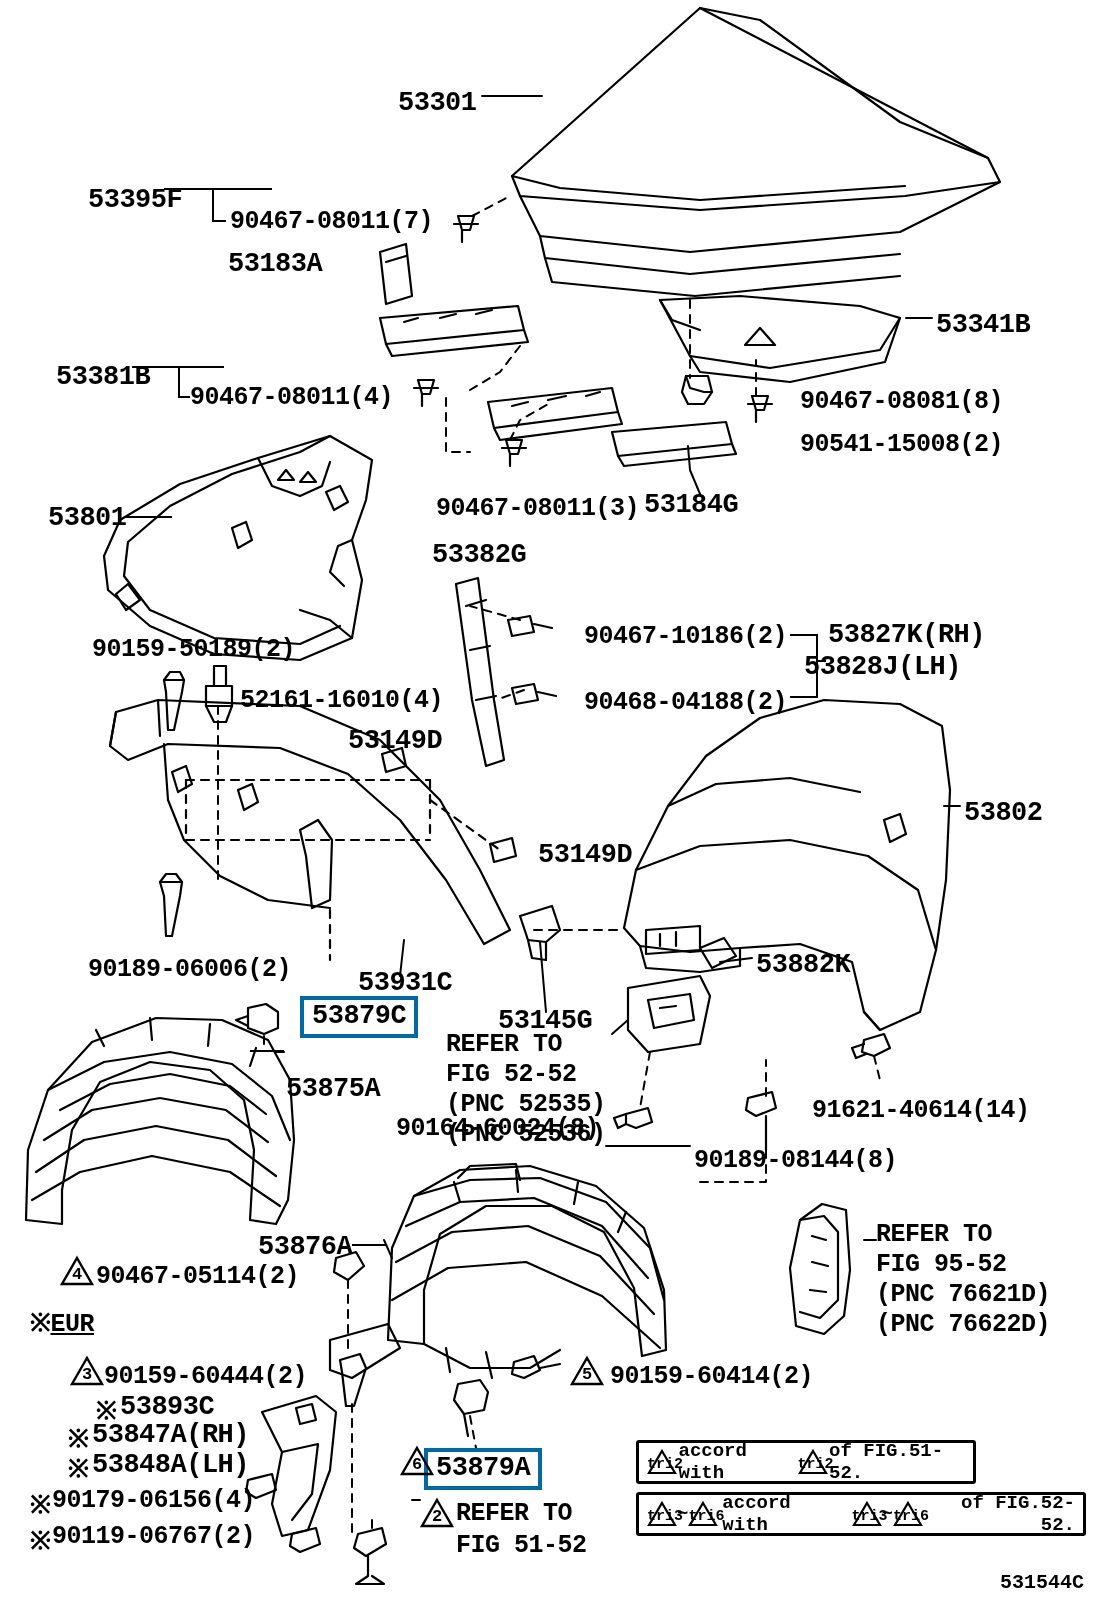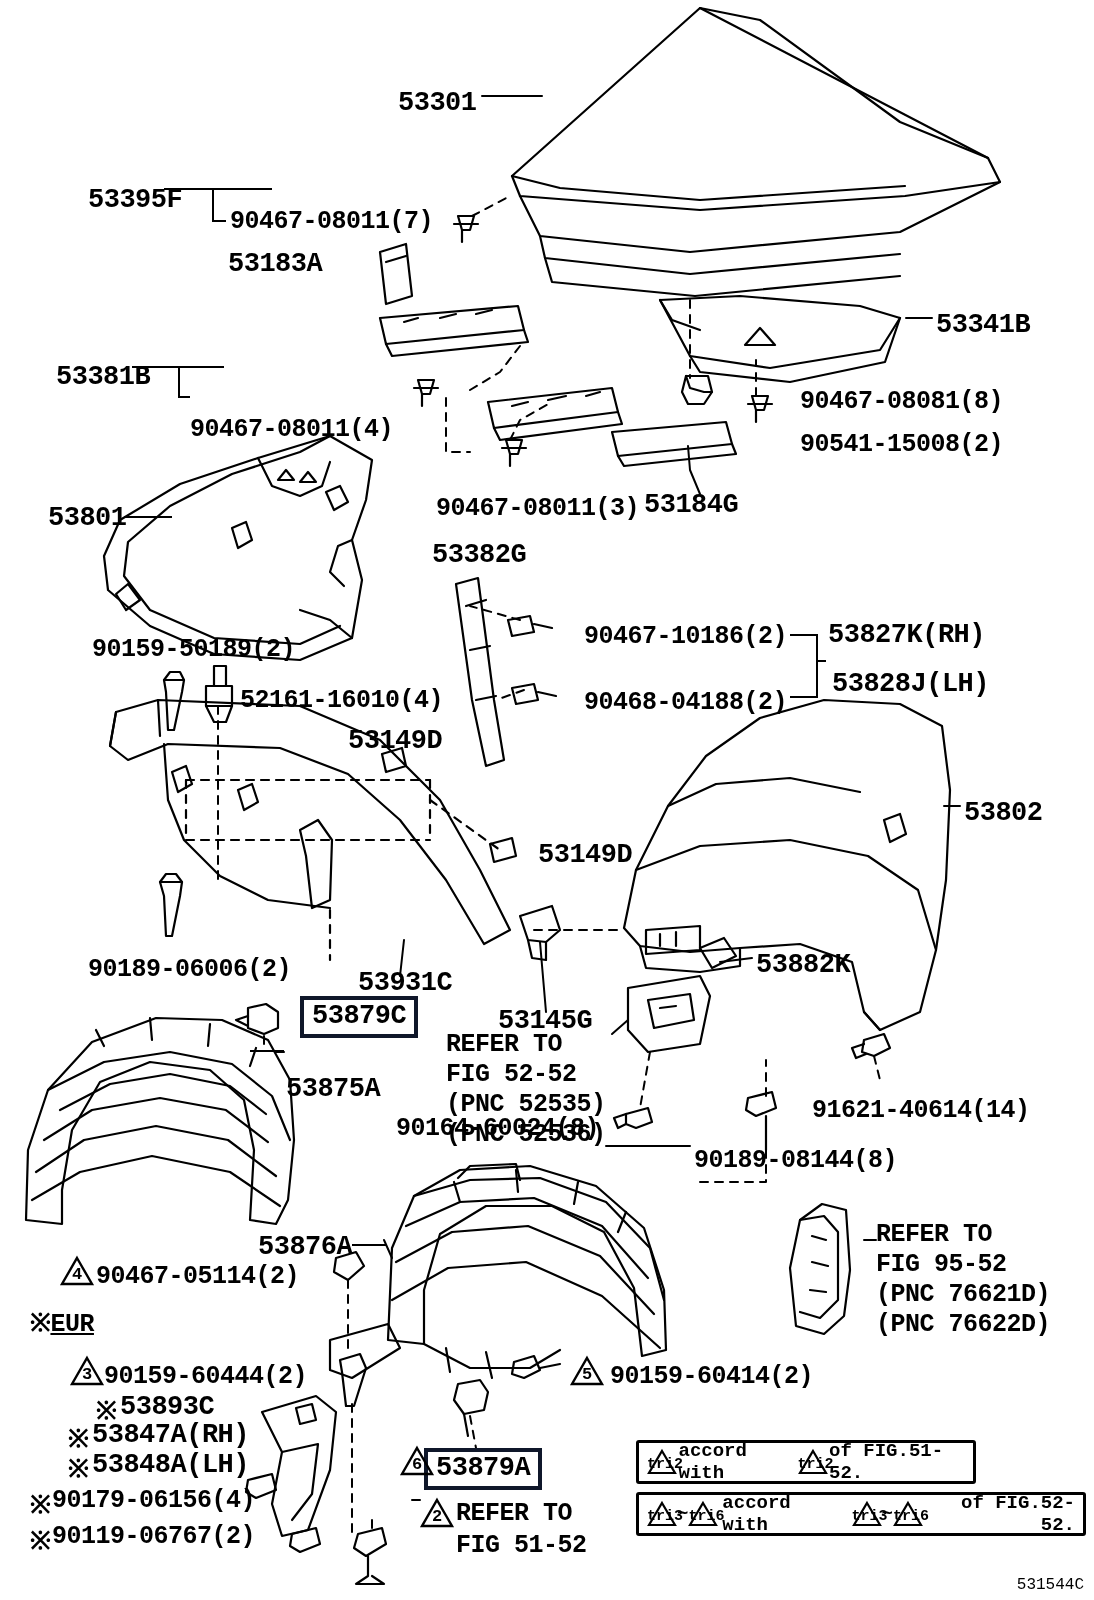--- a/index.html
+++ b/index.html
@@ -3,32 +3,32 @@
 <meta charset="utf-8">
 <style>
   html,body{margin:0;padding:0;background:#ffffff;}
   body{width:1094px;height:1600px;position:relative;overflow:hidden;
        font-family:"Liberation Mono", monospace;color:#000;}
   #sheet{position:absolute;inset:0;}
   .lbl{position:absolute;font-family:"Liberation Mono", monospace;
        font-weight:bold;white-space:nowrap;letter-spacing:-0.5px;}
   .s28{font-size:27px;}
   .s25{font-size:25px;}
-  .boxed{border:4px solid #0f172a;padding:1px 8px 3px 8px;background:#fff;}
+  .boxed{border:4px solid #0369a1;padding:1px 8px 3px 8px;background:#fff;}
   .line{position:absolute;background:#000;}
   .h1{height:2px;}
   .v1{width:2px;}
   svg{position:absolute;left:0;top:0;overflow:visible;}
   .tri{position:absolute;}
   .tri span{position:absolute;left:0;top:0;width:100%;text-align:center;
             font-size:17px;font-weight:bold;line-height:1;}
   .refbox{position:absolute;border:3px solid #000;border-radius:3px;
           background:#fff;display:flex;align-items:center;
           font-size:19px;font-weight:bold;padding:0 8px;}
-  .footer{position:absolute;right:10px;bottom:6px;font-size:16px;font-weight:normal;}
+  .footer{position:absolute;right:10px;bottom:6px;font-size:20px;font-weight:bold;}
   .ul{text-decoration:underline;}
 </style>
 </head>
 <body>
 
 <div id="sheet">
 
   <svg width="1094" height="1600" viewBox="0 0 1094 1600" fill="none" stroke="#000" stroke-width="2.2" stroke-linejoin="round" stroke-linecap="round">
 
     <g>
@@ -281,31 +281,31 @@
 
   <div class="line h1" style="left:250px;top:1050px;width:34px;"></div>
   <div class="line h1" style="left:352px;top:1244px;width:34px;"></div>
 
   <div class="lbl s28" style="left:398px;top:88px;">53301</div>
   <div class="lbl s28" style="left:88px;top:185px;">53395F</div>
   <div class="lbl s25" style="left:230px;top:207px;">90467-08011(7)</div>
   <div class="lbl s28" style="left:228px;top:249px;">53183A</div>
   <div class="lbl s28" style="left:936px;top:310px;">53341B</div>
   <div class="lbl s28" style="left:56px;top:362px;">53381B</div>
-  <div class="lbl s25" style="left:190px;top:383px;margin-top:32px;">90467-08011(4)</div>
+  <div class="lbl s25" style="left:190px;top:383px;">90467-08011(4)</div>
   <div class="lbl s25" style="left:800px;top:387px;">90467-08081(8)</div>
   <div class="lbl s25" style="left:800px;top:430px;">90541-15008(2)</div>
   <div class="lbl s28" style="left:48px;top:503px;">53801</div>
   <div class="lbl s25" style="left:436px;top:494px;">90467-08011(3)</div>
   <div class="lbl s28" style="left:644px;top:490px;text-align:center;">53184G</div>
   <div class="lbl s28" style="left:432px;top:540px;">53382G</div>
   <div class="lbl s25" style="left:92px;top:635px;">90159-50189(2)</div>
   <div class="lbl s25" style="left:584px;top:622px;">90467-10186(2)</div>
   <div class="lbl s28" style="left:828px;top:620px;">53827K(RH)</div>
-  <div class="lbl s28" style="left:832px;top:652px;margin-top:17px;">53828J(LH)</div>
+  <div class="lbl s28" style="left:804px;top:652px;">53828J(LH)</div>
   <div class="lbl s25" style="left:240px;top:686px;">52161-16010(4)</div>
   <div class="lbl s25" style="left:584px;top:688px;">90468-04188(2)</div>
   <div class="lbl s28" style="left:348px;top:726px;">53149D</div>
   <div class="lbl s28" style="left:964px;top:798px;">53802</div>
   <div class="lbl s28" style="left:538px;top:840px;">53149D</div>
   <div class="lbl s28" style="left:756px;top:950px;">53882K</div>
   <div class="lbl s25" style="left:88px;top:955px;">90189-06006(2)</div>
   <div class="lbl s28" style="left:358px;top:968px;">53931C</div>
   <div class="lbl s28" style="left:498px;top:1006px;">53145G</div>
   <div class="lbl s28" style="left:286px;top:1050px;margin-top:24px;">53875A</div>

